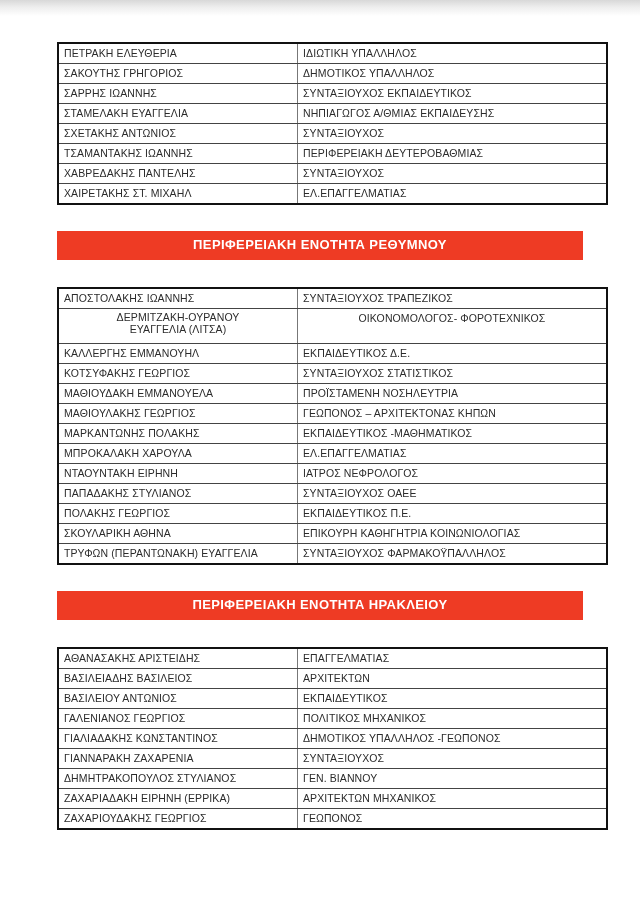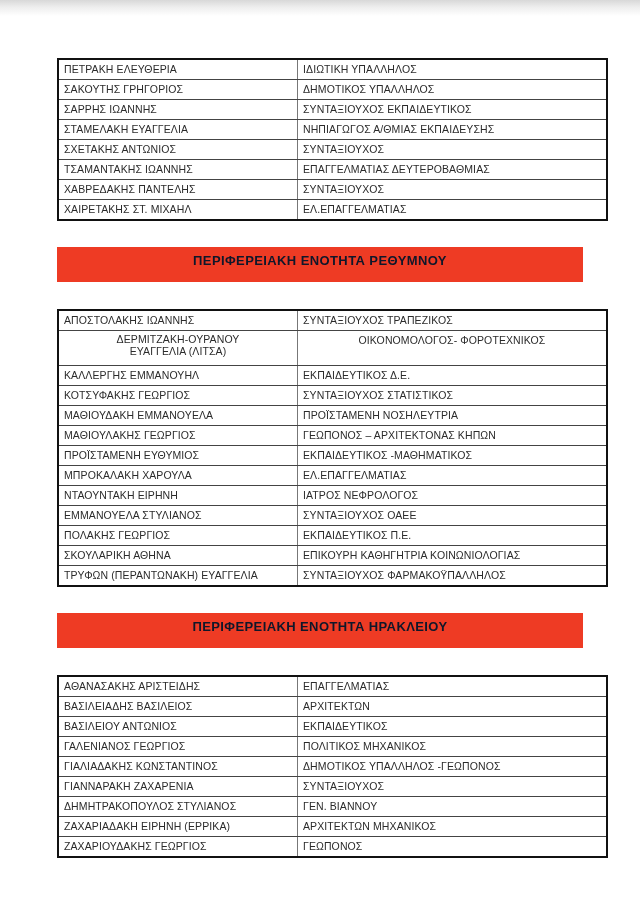--- a/index.html
+++ b/index.html
@@ -29,21 +29,21 @@
     position: absolute;
     top: 0; left: 0;
     width: 640px;
     height: 915px;
     box-sizing: border-box;
     padding: 0;
   }
   .content {
     position: absolute;
     left: 57px;
-    top: 58px;
+    top: 42px;
     width: 526px;
   }
 
   
   table.roster {
     border-collapse: collapse;
     width: 526px;
     table-layout: fixed;
     border-top: 2px solid #111;
     border-bottom: 2px solid #111;
@@ -80,26 +80,26 @@
   table.roster td .l2 {
     display: block;
     line-height: 11.5px;
   }
 
   
   .banner {
     width: 526px;
     box-sizing: border-box;
     background: #ee3b24;
-    color: #0f172a;
+    color: #ffffff;
     font-size: 13px;
     font-weight: bold;
     letter-spacing: 0.4px;
     text-align: center;
-    padding: 6px 4px 14px 4px;
+    padding: 6px 4px 8px 4px;
     line-height: 15px;
   }
   .spacer-before-banner { height: 26px; }
   .spacer-after-banner  { height: 27px; }
 </style>
 </head>
 <body>
 
 <div class="page-top-shade"></div>
 
@@ -122,21 +122,21 @@
           <tr>
             <td class="name">ΣΤΑΜΕΛΑΚΗ ΕΥΑΓΓΕΛΙΑ</td>
             <td class="role">ΝΗΠΙΑΓΩΓΟΣ Α/ΘΜΙΑΣ ΕΚΠΑΙΔΕΥΣΗΣ</td>
           </tr>
           <tr>
             <td class="name">ΣΧΕΤΑΚΗΣ ΑΝΤΩΝΙΟΣ</td>
             <td class="role">ΣΥΝΤΑΞΙΟΥΧΟΣ</td>
           </tr>
           <tr>
             <td class="name">ΤΣΑΜΑΝΤΑΚΗΣ ΙΩΑΝΝΗΣ</td>
-            <td class="role">ΕΠΑΓΓΕΛΜΑΤΙΑΣ ΔΕΥΤΕΡΟΒΑΘΜΙΑΣ</td>
+            <td class="role">ΠΕΡΙΦΕΡΕΙΑΚΗ ΔΕΥΤΕΡΟΒΑΘΜΙΑΣ</td>
           </tr>
           <tr>
             <td class="name">ΧΑΒΡΕΔΑΚΗΣ ΠΑΝΤΕΛΗΣ</td>
             <td class="role">ΣΥΝΤΑΞΙΟΥΧΟΣ</td>
           </tr>
           <tr>
             <td class="name">ΧΑΙΡΕΤΑΚΗΣ ΣΤ. ΜΙΧΑΗΛ</td>
             <td class="role">ΕΛ.ΕΠΑΓΓΕΛΜΑΤΙΑΣ</td>
           </tr>
         </tbody>
@@ -167,33 +167,33 @@
           </tr>
           <tr>
             <td class="name">ΜΑΘΙΟΥΔΑΚΗ ΕΜΜΑΝΟΥΕΛΑ</td>
             <td class="role">ΠΡΟΪΣΤΑΜΕΝΗ ΝΟΣΗΛΕΥΤΡΙΑ</td>
           </tr>
           <tr>
             <td class="name">ΜΑΘΙΟΥΛΑΚΗΣ ΓΕΩΡΓΙΟΣ</td>
             <td class="role">ΓΕΩΠΟΝΟΣ – ΑΡΧΙΤΕΚΤΟΝΑΣ ΚΗΠΩΝ</td>
           </tr>
           <tr>
-            <td class="name">ΠΡΟΪΣΤΑΜΕΝΗ ΕΥΘΥΜΙΟΣ</td>
+            <td class="name">ΜΑΡΚΑΝΤΩΝΗΣ ΠΟΛΑΚΗΣ</td>
             <td class="role">ΕΚΠΑΙΔΕΥΤΙΚΟΣ -ΜΑΘΗΜΑΤΙΚΟΣ</td>
           </tr>
           <tr>
             <td class="name">ΜΠΡΟΚΑΛΑΚΗ ΧΑΡΟΥΛΑ</td>
             <td class="role">ΕΛ.ΕΠΑΓΓΕΛΜΑΤΙΑΣ</td>
           </tr>
           <tr>
             <td class="name">ΝΤΑΟΥΝΤΑΚΗ ΕΙΡΗΝΗ</td>
             <td class="role">ΙΑΤΡΟΣ ΝΕΦΡΟΛΟΓΟΣ</td>
           </tr>
           <tr>
-            <td class="name">ΕΜΜΑΝΟΥΕΛΑ ΣΤΥΛΙΑΝΟΣ</td>
+            <td class="name">ΠΑΠΑΔΑΚΗΣ ΣΤΥΛΙΑΝΟΣ</td>
             <td class="role">ΣΥΝΤΑΞΙΟΥΧΟΣ ΟΑΕΕ</td>
           </tr>
           <tr>
             <td class="name">ΠΟΛΑΚΗΣ ΓΕΩΡΓΙΟΣ</td>
             <td class="role">ΕΚΠΑΙΔΕΥΤΙΚΟΣ Π.Ε.</td>
           </tr>
           <tr>
             <td class="name">ΣΚΟΥΛΑΡΙΚΗ ΑΘΗΝΑ</td>
             <td class="role">ΕΠΙΚΟΥΡΗ ΚΑΘΗΓΗΤΡΙΑ ΚΟΙΝΩΝΙΟΛΟΓΙΑΣ</td>
           </tr>

